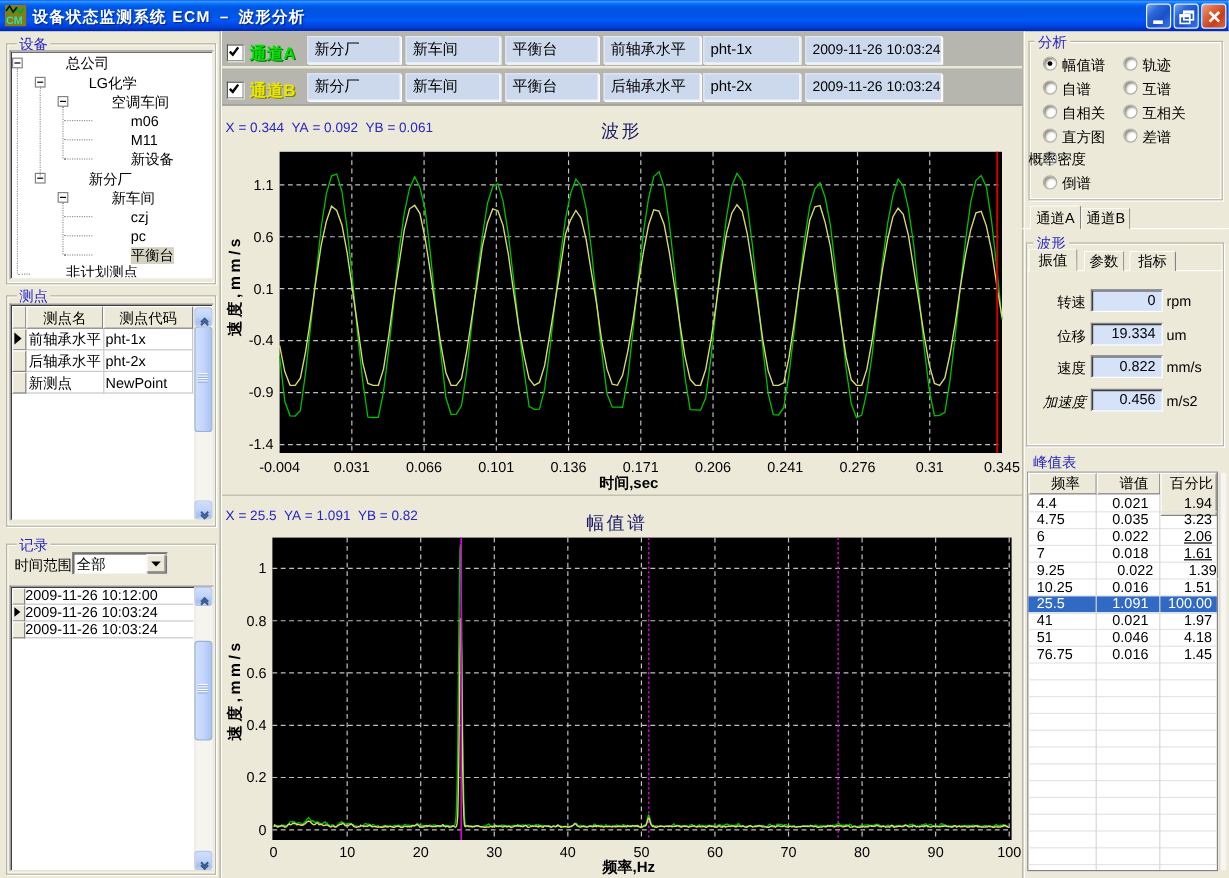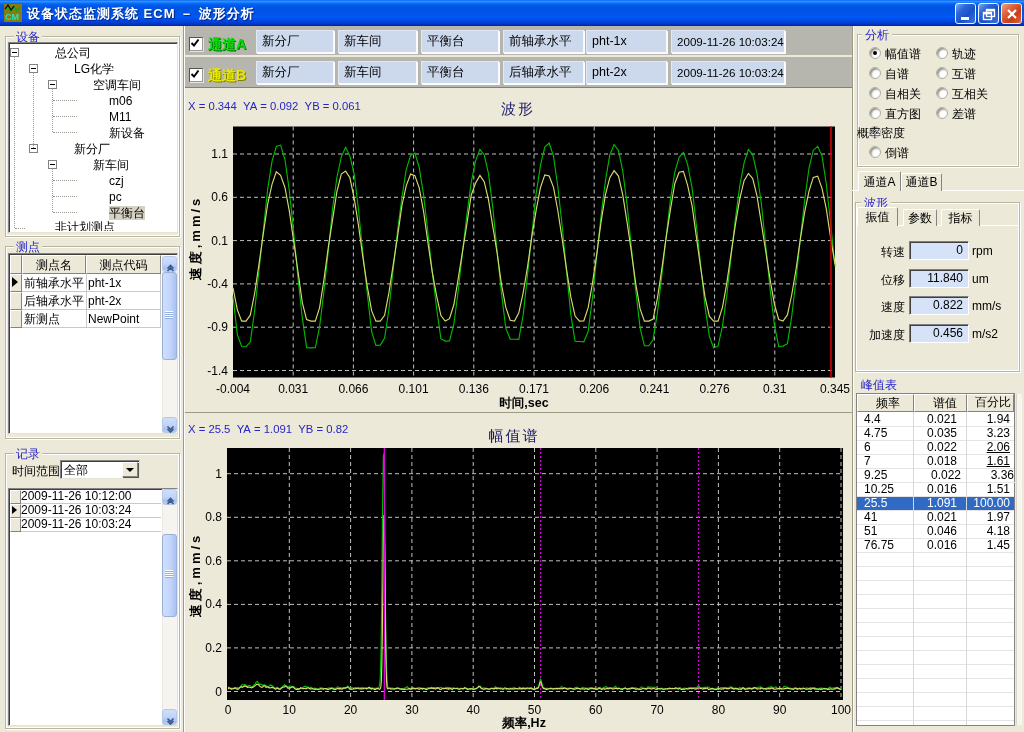--- a/index.html
+++ b/index.html
@@ -345,34 +345,34 @@
 <div class="abs etched" style="left:855px;top:202px;width:165px;height:170px;"></div>
 <div class="abs glabel" style="left:861px;top:195px;background:#ece9d8;padding:0 3px;">波形</div>
 <div class="abs" style="left:856px;top:225px;width:163px;height:1px;background:#fff;"></div>
 <div class="tab" style="left:857px;top:207px;width:41px;height:19px;line-height:19px;">振值</div>
 <div class="tab" style="left:903px;top:209px;width:34px;height:17px;line-height:16px;">参数</div>
 <div class="tab" style="left:941px;top:209px;width:39px;height:17px;line-height:16px;">指标</div>
 <div class="flabel" style="left:905px;top:244px;transform:translateX(-100%);">转速</div>
 <div class="vfield" style="left:909px;top:241px;width:60px;height:19px;line-height:17px;">0</div>
 <div class="flabel" style="left:972px;top:244px;">rpm</div>
 <div class="flabel" style="left:905px;top:272px;transform:translateX(-100%);">位移</div>
-<div class="vfield" style="left:909px;top:268.5px;width:60px;height:19px;line-height:17px;">11.840</div>
+<div class="vfield" style="left:909px;top:268.5px;width:60px;height:19px;line-height:17px;">19.334</div>
 <div class="flabel" style="left:972px;top:271.5px;">um</div>
 <div class="flabel" style="left:905px;top:299px;transform:translateX(-100%);font-family:Liberation Serif, serif;">速度</div>
 <div class="vfield" style="left:909px;top:296px;width:60px;height:19px;line-height:17px;">0.822</div>
 <div class="flabel" style="left:972px;top:299px;">mm/s</div>
-<div class="flabel" style="left:905px;top:326.5px;transform:translateX(-100%);">加速度</div>
+<div class="flabel" style="left:905px;top:326.5px;transform:translateX(-100%);font-style:italic;">加速度</div>
 <div class="vfield" style="left:909px;top:323.5px;width:60px;height:19px;line-height:17px;">0.456</div>
 <div class="flabel" style="left:972px;top:326.5px;">m/s2</div>
 
 <div class="abs glabel" style="left:861px;top:377px;">峰值表</div>
 <div class="abs" style="left:856px;top:393px;width:159px;height:333px;background:#fff;border:1px solid #848284;"></div>
 <div class="abs gridhead" style="left:857px;top:394px;width:57px;height:18px;line-height:17px;"><span style="margin-left:18px;">频率</span></div>
 <div class="abs gridhead" style="left:914px;top:394px;width:53px;height:18px;line-height:17px;text-align:right;"><span style="margin-right:9px;">谱值</span></div>
-<div class="abs gridhead" style="left:967px;top:394px;width:47px;height:18px;line-height:17px;text-align:right;font-family:Liberation Mono, monospace;"><span style="margin-right:2px;">百分比</span></div>
+<div class="abs gridhead" style="left:967px;top:394px;width:47px;height:36px;line-height:17px;text-align:right;"><span style="margin-right:2px;">百分比</span></div>
 <div class="abs" style="left:1016px;top:394px;width:6px;height:331px;background:#f6f5f0;border-left:1px solid #d8d5c8;"></div>
 <div class="abs" style="left:857px;top:412.5px;width:157px;height:14px;font-size:12px;line-height:13px;border-bottom:1px solid #e4e4e4;">
     <span style="position:absolute;left:7px;">4.4</span>
     <span style="position:absolute;right:57px;">0.021</span>
     <span style="position:absolute;right:4px;">1.94</span>
   </div>
 <div class="abs" style="left:857px;top:426.5px;width:157px;height:14px;font-size:12px;line-height:13px;border-bottom:1px solid #e4e4e4;">
     <span style="position:absolute;left:7px;">4.75</span>
     <span style="position:absolute;right:57px;">0.035</span>
     <span style="position:absolute;right:4px;">3.23</span>
@@ -383,21 +383,21 @@
     <span style="position:absolute;right:4px;text-decoration:underline;">2.06</span>
   </div>
 <div class="abs" style="left:857px;top:454.5px;width:157px;height:14px;font-size:12px;line-height:13px;border-bottom:1px solid #e4e4e4;">
     <span style="position:absolute;left:7px;">7</span>
     <span style="position:absolute;right:57px;">0.018</span>
     <span style="position:absolute;right:4px;text-decoration:underline;">1.61</span>
   </div>
 <div class="abs" style="left:857px;top:468.5px;width:161px;height:14px;font-size:12px;line-height:13px;border-bottom:1px solid #e4e4e4;">
     <span style="position:absolute;left:7px;">9.25</span>
     <span style="position:absolute;right:57px;">0.022</span>
-    <span style="position:absolute;right:4px;">3.36</span>
+    <span style="position:absolute;right:4px;">1.39</span>
   </div>
 <div class="abs" style="left:857px;top:482.5px;width:157px;height:14px;font-size:12px;line-height:13px;border-bottom:1px solid #e4e4e4;">
     <span style="position:absolute;left:7px;">10.25</span>
     <span style="position:absolute;right:57px;">0.016</span>
     <span style="position:absolute;right:4px;">1.51</span>
   </div>
 <div class="abs" style="left:857px;top:496.5px;width:157px;height:14px;background:#316ac5;color:#fff;font-size:12px;line-height:13px;border-bottom:1px solid #e4e4e4;">
     <span style="position:absolute;left:7px;">25.5</span>
     <span style="position:absolute;right:57px;">1.091</span>
     <span style="position:absolute;right:4px;margin-left:27px;">100.00</span>

